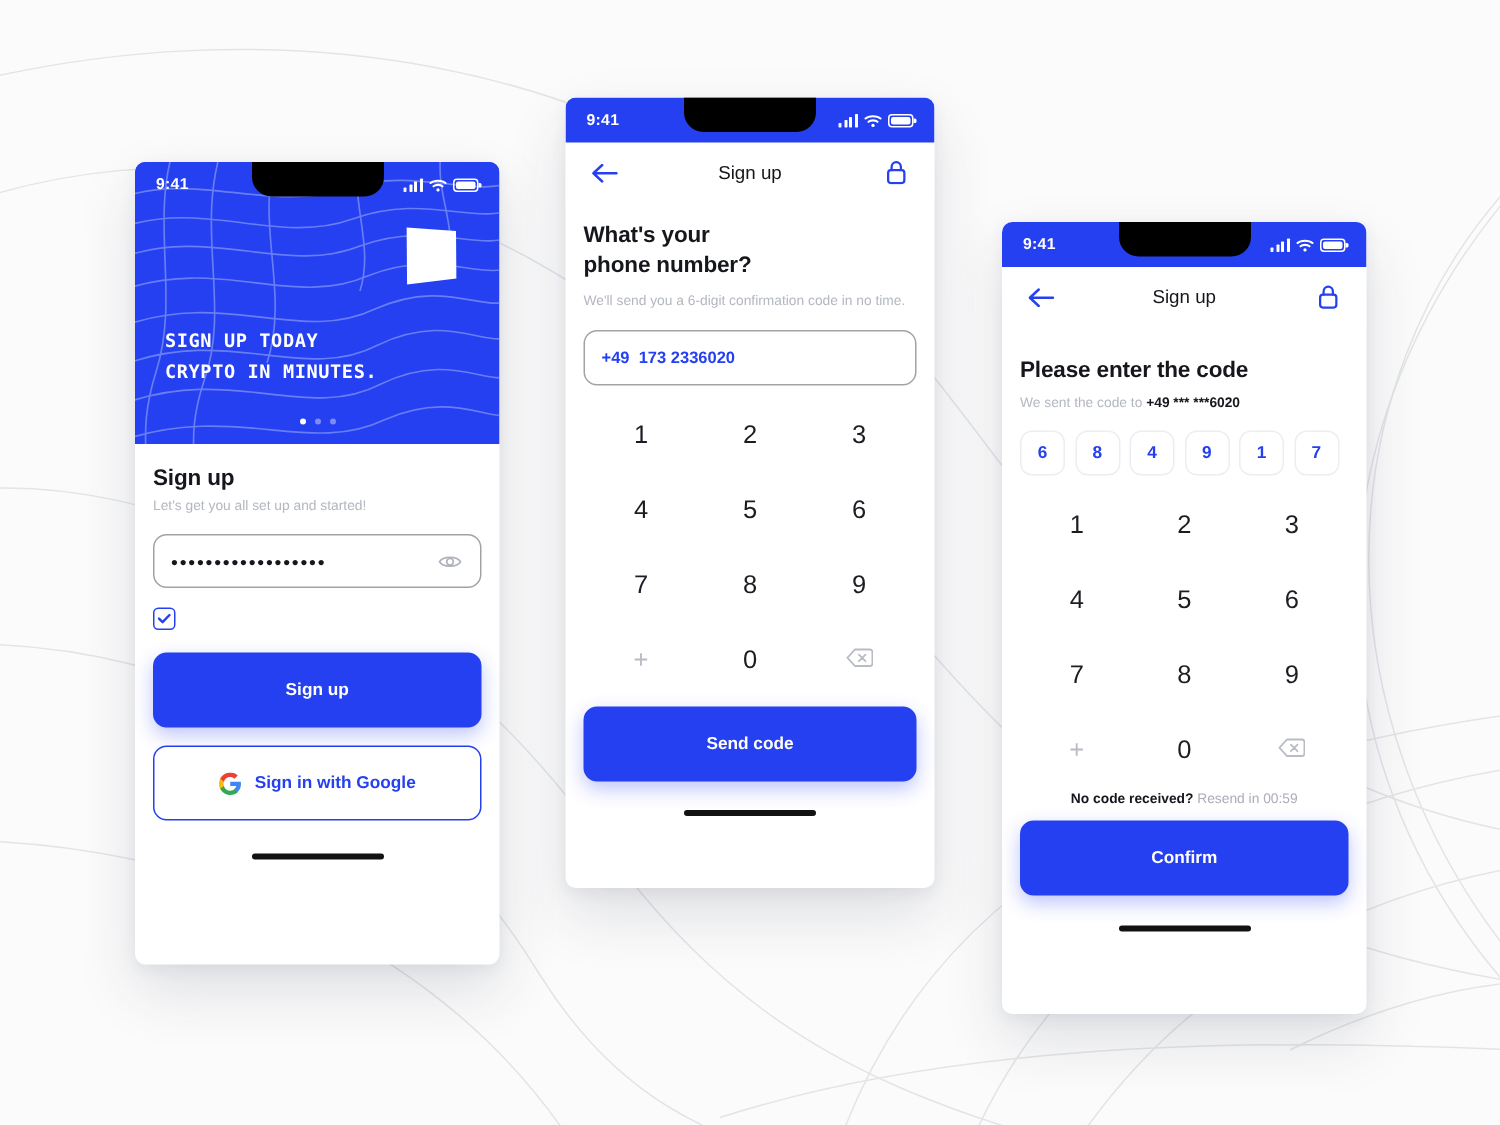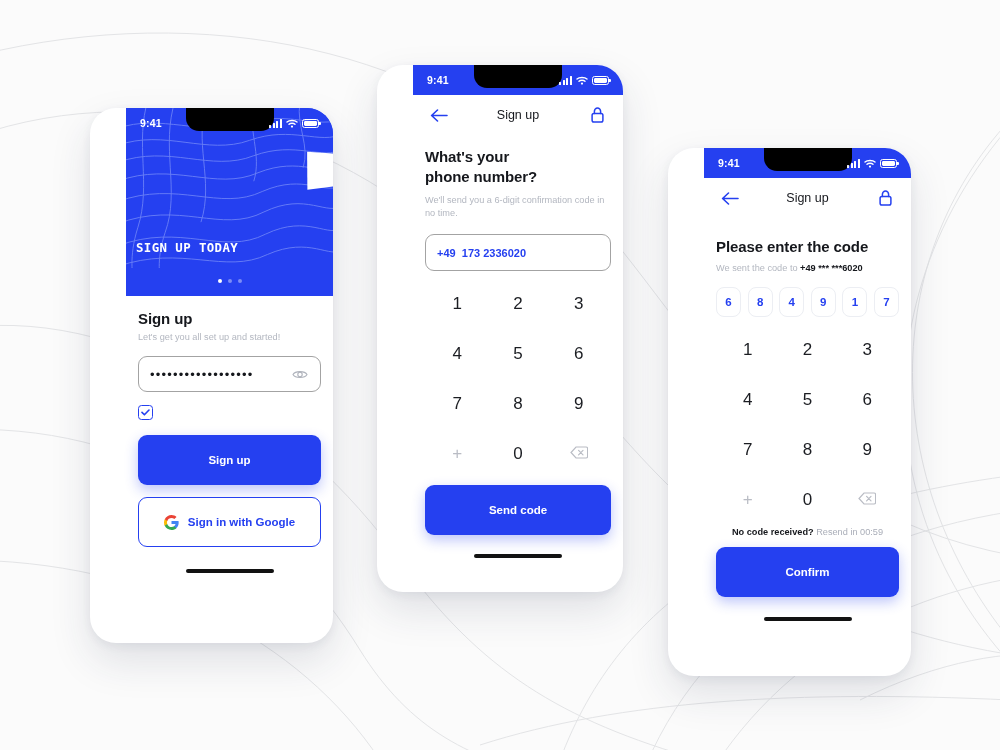--- a/index.html
+++ b/index.html
@@ -15,24 +15,23 @@
   }
   #bg-curves {
     position: absolute; inset: 0;
     width: 1000px; height: 750px;
   }
 
   
   .phone {
     position: absolute;
     background: #ffffff;
-    border-radius: 26px;
+    border-radius: 7px;
     overflow: hidden;
     box-shadow: 0 18px 40px rgba(40,50,80,0.13), 0 3px 10px rgba(40,50,80,0.07);
-    padding-left: 36px;
   }
   .statusbar {
     position: relative;
     height: 30px;
     display: flex; align-items: center;
     padding: 0 14px;
   }
   .statusbar.on-blue { background: #2540f0; color: #fff; }
   .statusbar.on-blue-solid { background: #2540f0; color: #fff; }
   .sb-time { font-size: 10.5px; font-weight: bold; letter-spacing: 0.2px; }
@@ -77,21 +76,21 @@
   .nav-btn { width: 22px; height: 22px; display: flex; align-items: center; justify-content: center; }
 
   
   .hero {
     position: relative;
     background: #2540f0;
     overflow: hidden;
   }
   .hero svg.waves { position: absolute; inset: 0; }
   .hero-copy {
-    position: absolute; left: 10px; bottom: 38px;
+    position: absolute; left: 20px; bottom: 38px;
     color: #fff;
     font-family: "DejaVu Sans Mono", monospace;
     font-size: 12.4px;
     font-weight: bold;
     line-height: 1.65;
     letter-spacing: 0.4px;
   }
   .dots {
     position: absolute; left: 50%; transform: translateX(-50%);
     bottom: 13px;
@@ -248,20 +247,21 @@
             <circle cx="6" cy="7.6" r="1.1" fill="#fff"></circle>
           </svg>
           <div class="ic-batt">
               <span></span>
             </div>
         </div>
       </div>
 
       <div class="hero-copy">
         <div>SIGN UP TODAY</div>
+        <div>CRYPTO IN MINUTES.</div>
       </div>
 
       <div class="dots">
         <span class="on"></span>
         <span></span>
         <span></span>
       </div>
     </div>
 
     <div class="body-pad">

